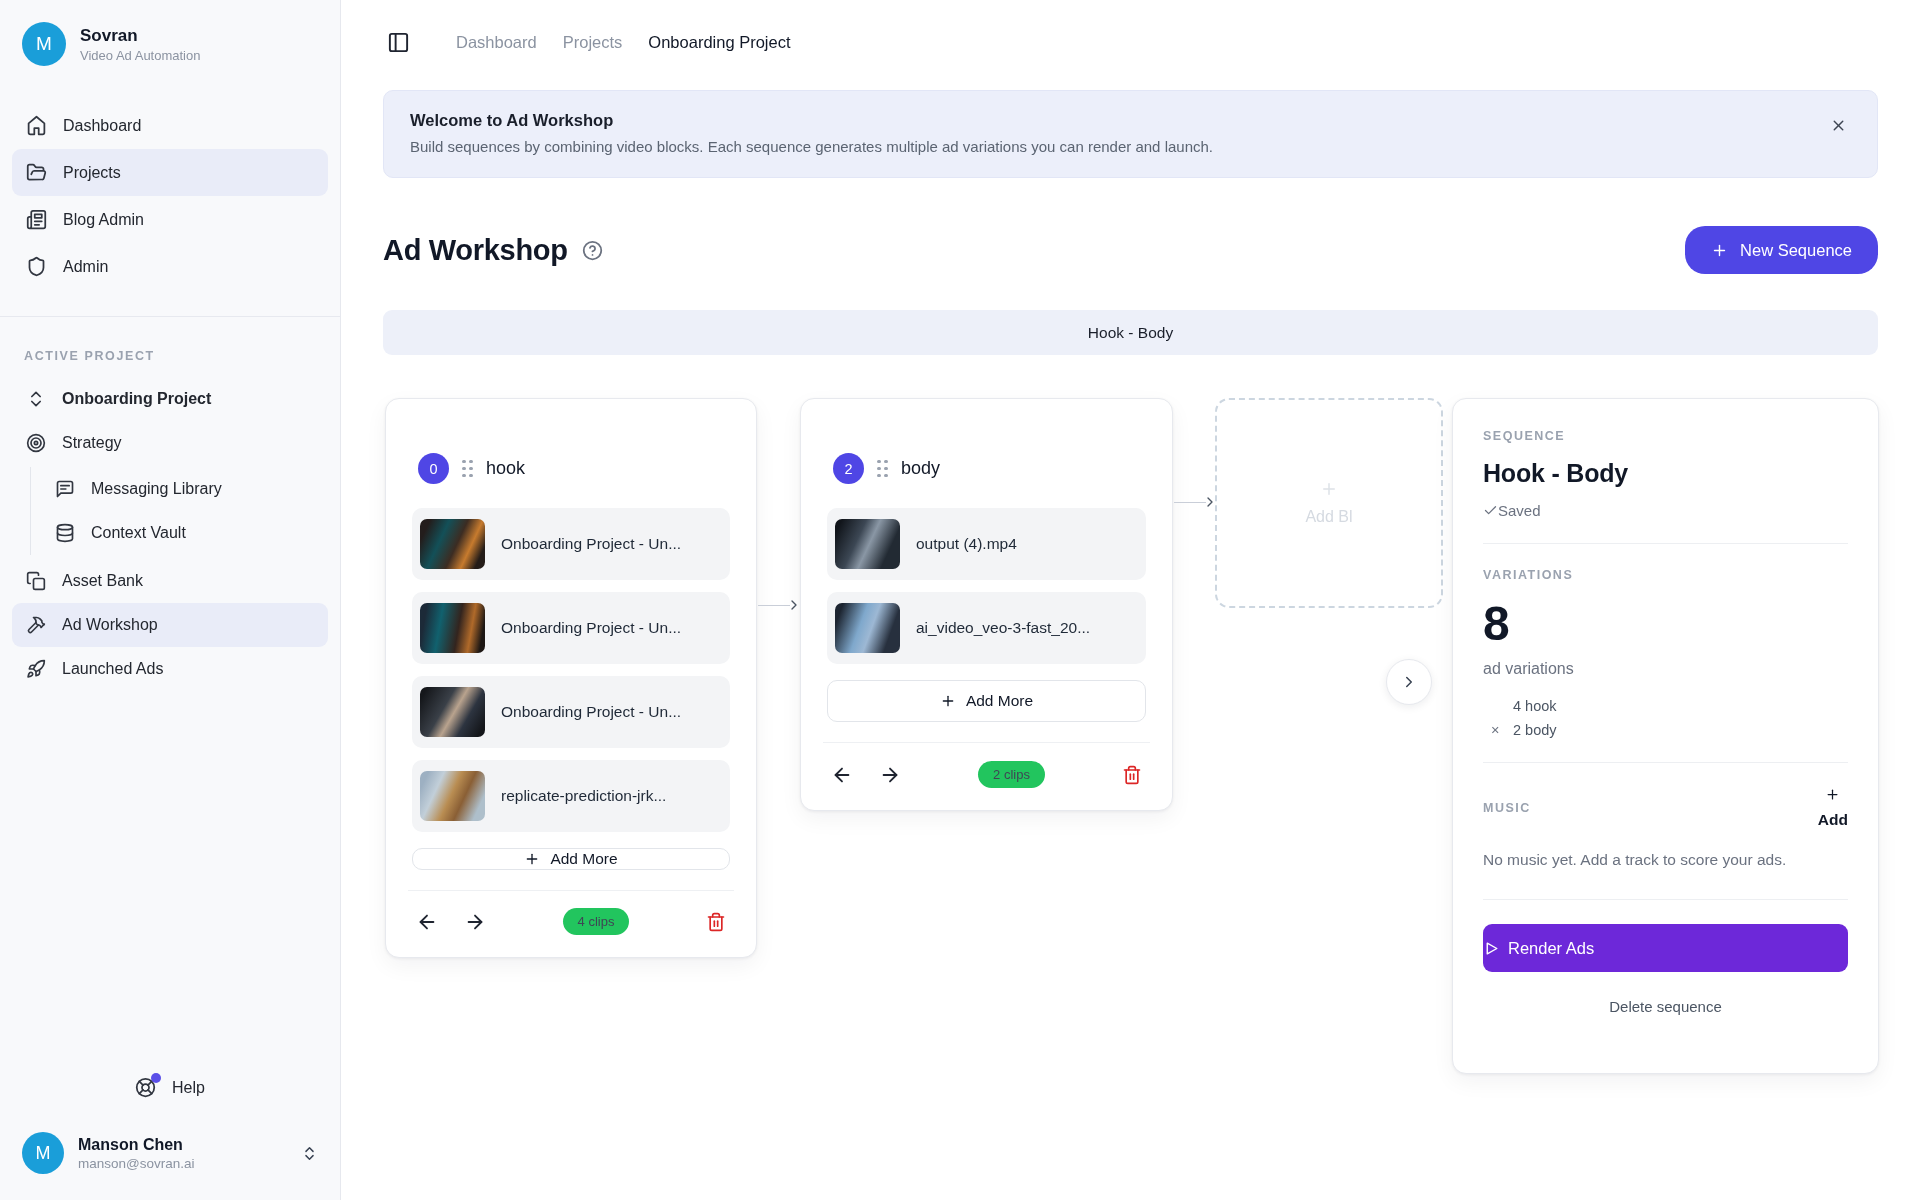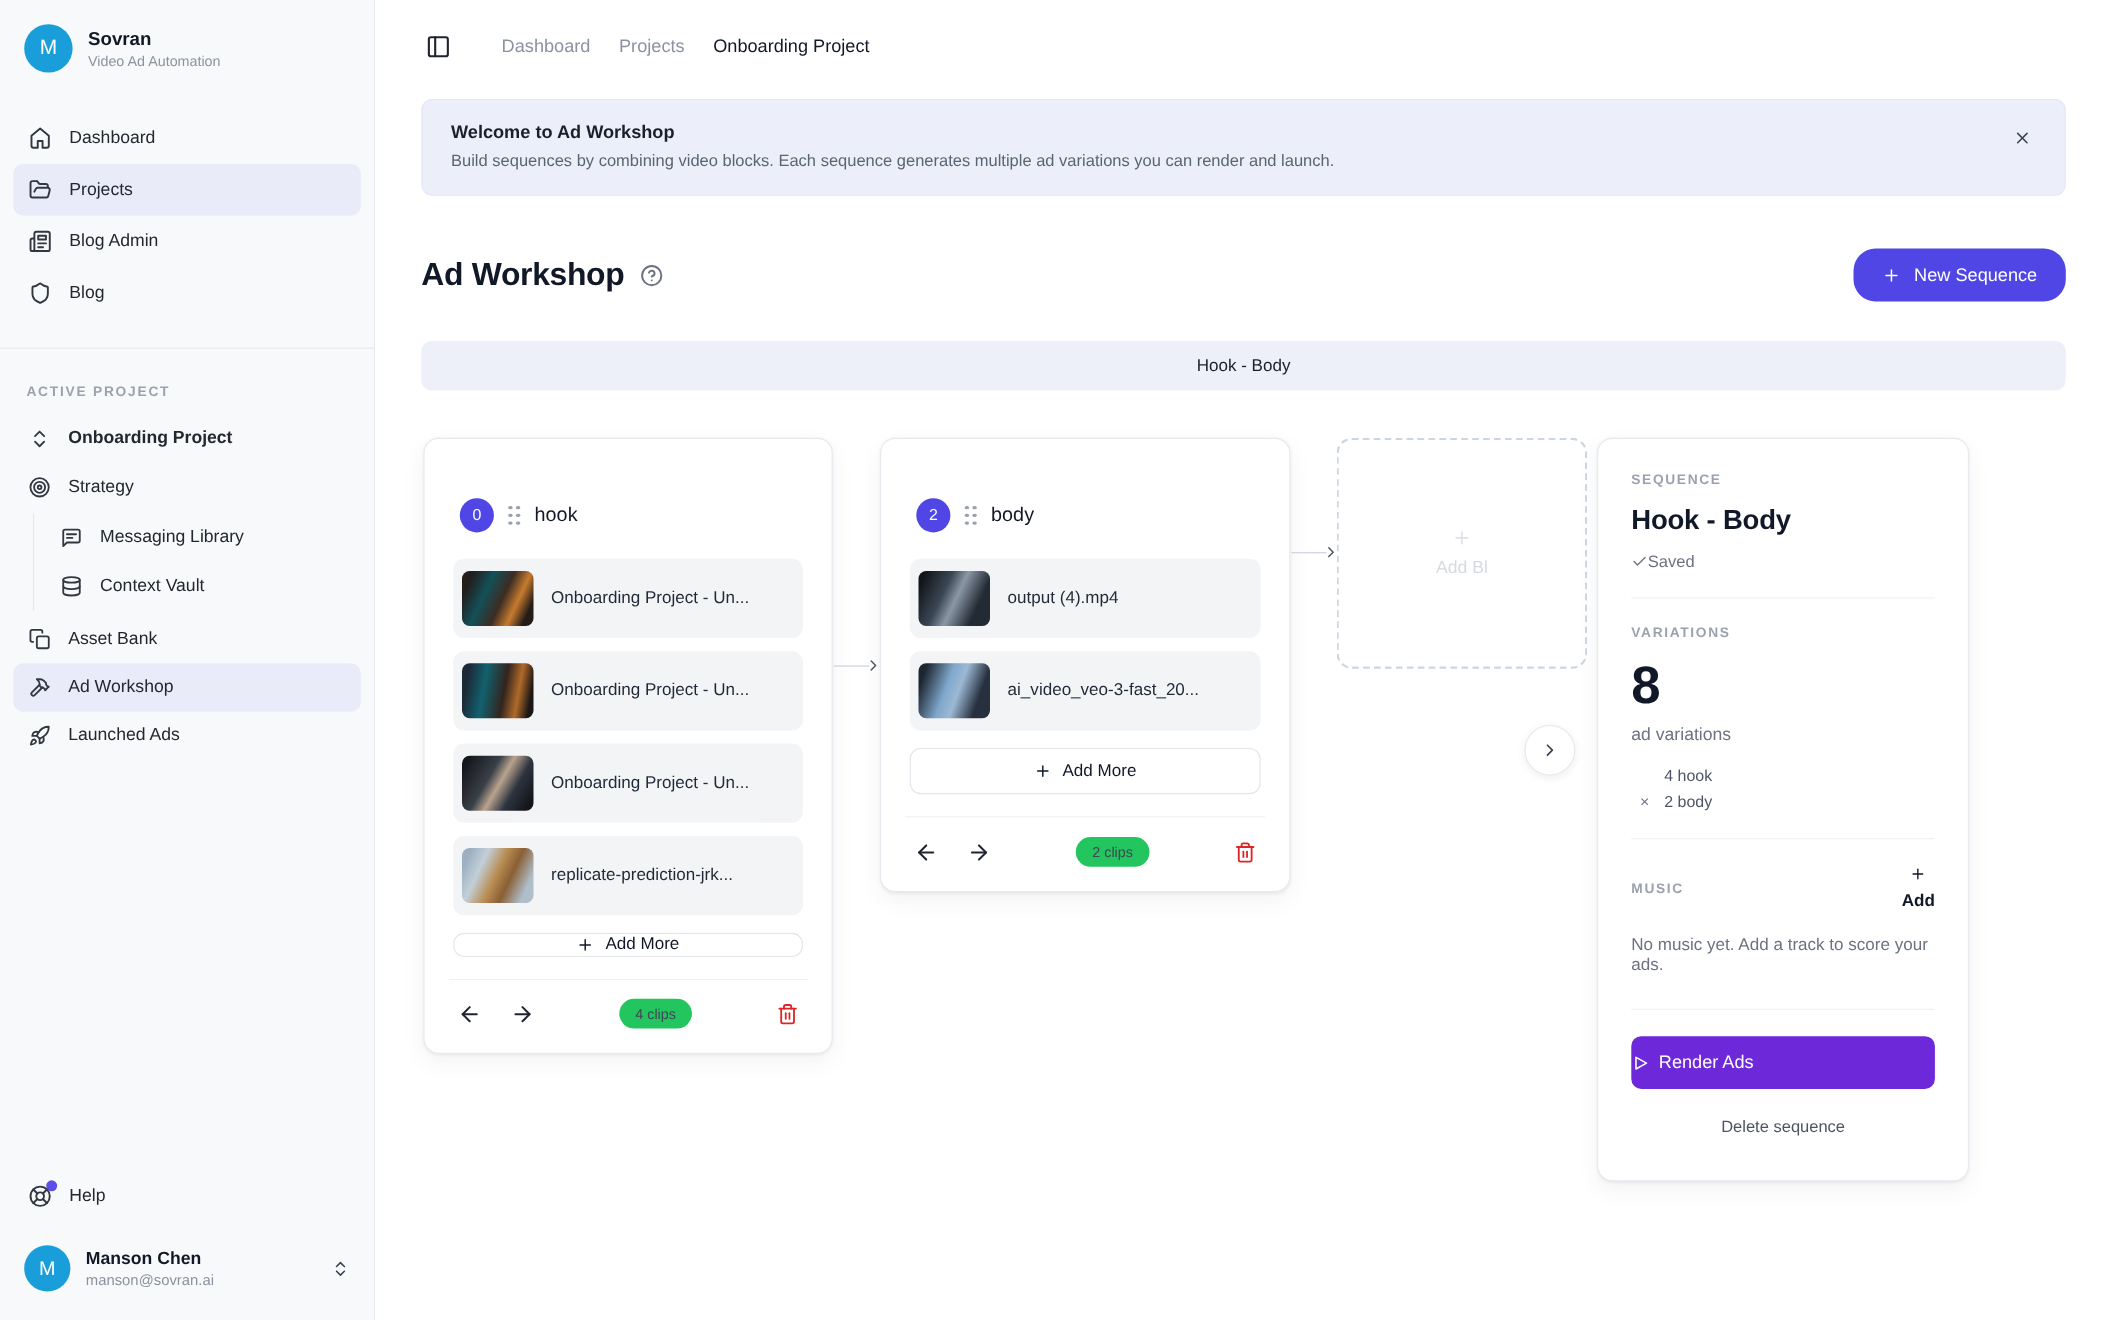--- a/index.html
+++ b/index.html
@@ -33,21 +33,21 @@
   .proj-item { display:flex; align-items:center; gap:16px; height:44px; padding:0 14px;
     margin:0 12px; border-radius:9px; font-size:16px; color:#23272f; cursor:pointer; }
   .proj-item .ic { width:20px; height:20px; color:#323741; }
   .proj-item.bold { font-weight:700; }
   .proj-item.active { background:#e9ecf8; }
   .subtree { margin:2px 0 4px 30px; border-left:1px solid #e3e6ec; padding-left:4px; }
   .subtree .proj-item { margin:0 12px 0 6px; }
 
   .side-bottom { margin-top:auto; }
   .help-row { display:flex; align-items:center; gap:16px; padding:10px 26px; font-size:16px;
-    color:#23272f; cursor:pointer; }
+    color:#23272f; cursor:pointer;justify-content:center; }
   .help-ic-wrap { position:relative; width:21px; height:21px; }
   .help-ic-wrap .ic { width:21px; height:21px; color:#323741; }
   .help-dot { position:absolute; top:-4px; right:-5px; width:10px; height:10px;
     border-radius:50%; background:#5b4fe8; }
   .user-row { display:flex; align-items:center; gap:14px; margin:16px 12px 0; padding:8px 10px;
     border-radius:10px; cursor:pointer; position:relative; }
   .user-name { font-size:16px; font-weight:700; }
   .user-email { font-size:13.5px; color:#8b93a1; margin-top:2px; }
   .user-caret { margin-left:auto; width:17px; height:17px; color:#374151; }
 
@@ -128,21 +128,21 @@
   .ghost-block .ic { width:18px; height:18px; opacity:.8; }
   .ghost-label { font-size:16px; font-weight:500; }
 
   .next-circle { position:absolute; left:1045px; top:261px; width:46px; height:46px;
     border-radius:50%; background:#fff; border:1px solid #e7e9ee;
     box-shadow:0 2px 8px rgba(16,24,40,.08); display:flex; align-items:center;
     justify-content:center; cursor:pointer; }
   .next-circle .ic { width:18px; height:18px; color:#374151; }
 
   
-  .panel { position:absolute; left:1111px; top:0; width:338px; height:676px; background:#fff;
+  .panel { position:absolute; left:1111px; top:0; width:427px; height:676px; background:#fff;
     border:1px solid #e7e9ee; border-radius:14px;
     box-shadow:0 1px 3px rgba(16,24,40,.06), 0 8px 22px rgba(16,24,40,.05);
     padding:30px 30px 26px; display:flex; flex-direction:column; }
   .caps { font-size:12.5px; letter-spacing:1.5px; color:#9aa2af; font-weight:600; }
   .seq-name { font-size:25px; font-weight:700; margin-top:16px; letter-spacing:-.2px; }
   .saved { display:flex; align-items:center; color:#6b7280; font-size:15px; margin-top:14px; }
   .saved .ic { width:15px; height:15px; color:#6b7280; }
   .panel-hr { height:1px; background:#edeff2; margin:24px 0; }
   .var-count { font-size:48px; font-weight:700; margin-top:18px; line-height:1; }
   .var-caption { font-size:16px; color:#6b7280; margin-top:12px; }
@@ -203,21 +203,21 @@
             </svg>
           </span>
         <span>Blog Admin</span>
       </div>
       <div class="nav-item">
         <span class="ic">
             <svg viewBox="0 0 24 24">
               <path d="M20 13c0 5-3.5 7.5-7.66 8.95a1 1 0 0 1-.67-.01C7.5 20.5 4 18 4 13V6a1 1 0 0 1 1-1c2 0 4.5-1.2 6.24-2.72a1.17 1.17 0 0 1 1.52 0C14.51 3.81 17 5 19 5a1 1 0 0 1 1 1z"></path>
             </svg>
           </span>
-        <span>Blog</span>
+        <span>Admin</span>
       </div>
     </nav>
 
     <div class="side-divider"></div>
     <div class="section-label">ACTIVE PROJECT</div>
 
     <div class="proj-item bold">
       <span class="ic">
           <svg viewBox="0 0 24 24">
             <path d="m7 15 5 5 5-5"></path>

